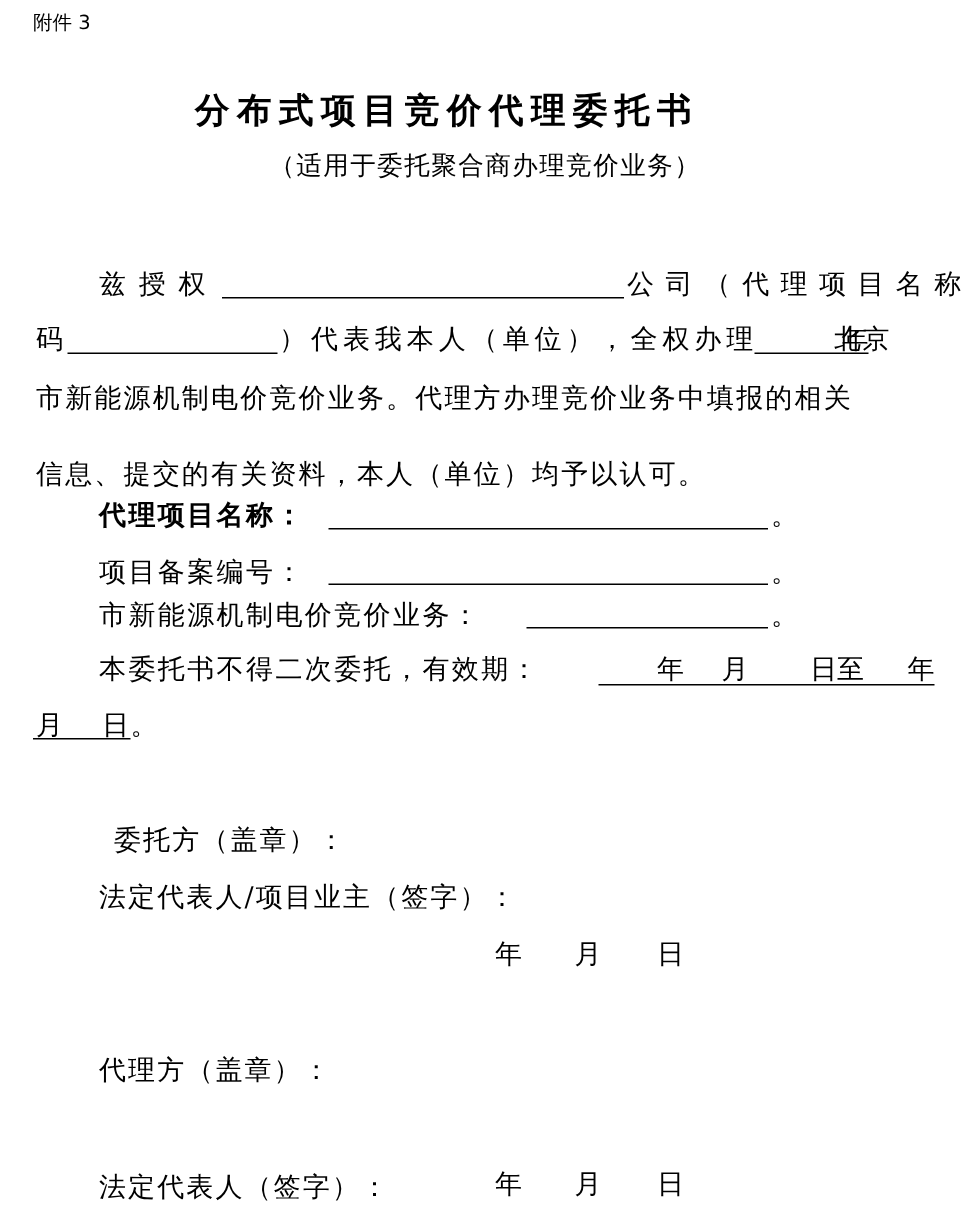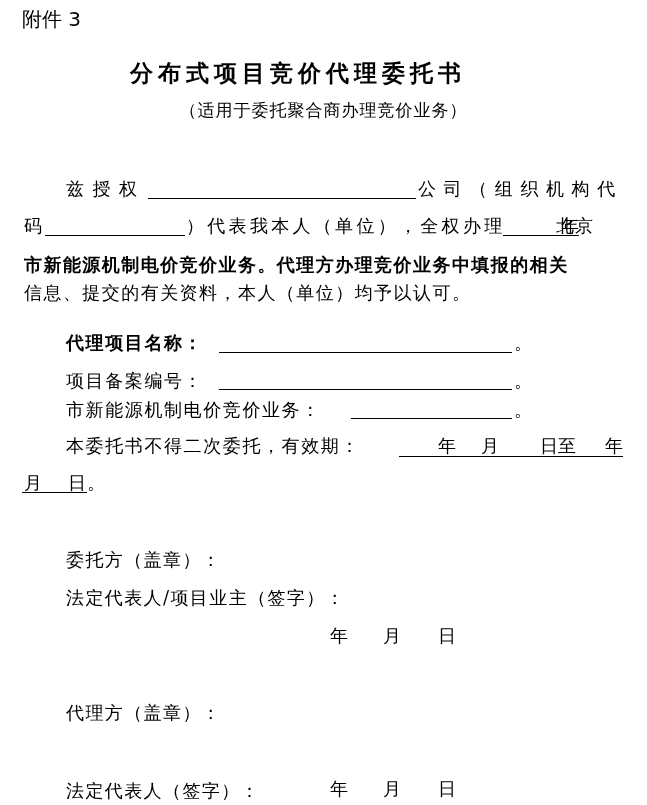--- a/index.html
+++ b/index.html
@@ -13,21 +13,21 @@
       position: relative;
       overflow: hidden;
       color: #000000;
       font-family: "DejaVu Serif", "Liberation Serif", serif;
     }
     .abs { position: absolute; white-space: nowrap; }
 
     .attach {
       left: 22px; top: 6px;
       font-family: "DejaVu Sans", "Liberation Sans", sans-serif;
-      font-size: 20px;
+      font-size: 13px;
     }
     .title {
       left: 0; width: 596px; top: 58px;
       text-align: center;
       font-family: Liberation Serif, serif;
       font-size: 23px;
       font-weight: bold;
       letter-spacing: 5px;
     }
     .subtitle {
@@ -44,31 +44,31 @@
 </head>
 <body>
 
 <div class="abs attach">附件 3</div>
 
 <div class="abs title">分布式项目竞价代理委托书</div>
 <div class="abs subtitle">（适用于委托聚合商办理竞价业务）</div>
 
 <div class="abs line sp" style="left:66px; top:177px;">兹授权</div>
 <div class="ul" style="left:148px; top:198px; width:268px;"></div>
-<div class="abs line" style="left:418px; top:177px; letter-spacing:7.6px;">公司（组织机构代</div>
+<div class="abs line" style="left:418px; top:177px; letter-spacing:7.6px;">公司（代理项目名称</div>
 
 <div class="abs line" style="left:24px; top:214px;">码</div>
 <div class="ul" style="left:45px; top:235px; width:140px;"></div>
 <div class="abs line" style="left:186px; top:214px; letter-spacing:3.3px;">）代表我本人（单位），全权办理</div>
 <div class="ul" style="left:503px; top:235px; width:76px;"></div>
 <div class="abs line" style="left:561px; top:214px;">年</div>
 <div class="abs line" style="left:556px; top:214px; letter-spacing:1px;text-align:right;">北京</div>
 
-<div class="abs line" style="left:24px; top:253px; letter-spacing:1.45px;font-weight:bold;">市新能源机制电价竞价业务。代理方办理竞价业务中填报的相关</div>
-<div class="abs line" style="left:24px; top:281px; letter-spacing:1.45px;">信息、提交的有关资料，本人（单位）均予以认可。</div>
+<div class="abs line" style="left:24px; top:253px; letter-spacing:1.45px;">市新能源机制电价竞价业务。代理方办理竞价业务中填报的相关</div>
+<div class="abs line" style="left:24px; top:304px; letter-spacing:1.45px;">信息、提交的有关资料，本人（单位）均予以认可。</div>
 
 <div class="abs line" style="left:66px; top:331px; letter-spacing:1.6px;font-weight:bold;">代理项目名称：</div>
 <div class="ul" style="left:219px; top:352px; width:293px;"></div>
 <div class="abs line" style="left:514px; top:331px;">。</div>
 
 <div class="abs line" style="left:66px; top:369px; letter-spacing:1.6px;">项目备案编号：</div>
 <div class="ul" style="left:219px; top:389px; width:293px;"></div>
 <div class="abs line" style="left:514px; top:369px;">。</div>
 
 <div class="abs line" style="left:66px; top:398px; letter-spacing:1.6px;">市新能源机制电价竞价业务：</div>
@@ -79,21 +79,21 @@
 <div class="ul" style="left:399px; top:456px; width:224px;"></div>
 <div class="abs line" style="left:438px; top:434px;">年</div>
 <div class="abs line" style="left:481px; top:434px;">月</div>
 <div class="abs line" style="left:528px; top:434px;margin-left:12px;">日至</div>
 <div class="abs line" style="left:605px; top:434px;">年</div>
 <div class="ul" style="left:22px; top:492px; width:65px;"></div>
 <div class="abs line" style="left:24px; top:471px;">月</div>
 <div class="abs line" style="left:68px; top:471px;">日</div>
 <div class="abs line" style="left:87px; top:471px;">。</div>
 
-<div class="abs line" style="left:66px; top:548px; letter-spacing:1.4px;font-family:Liberation Mono, monospace;">委托方（盖章）：</div>
+<div class="abs line" style="left:76px; top:548px; letter-spacing:1.4px;font-family:Liberation Mono, monospace;">委托方（盖章）：</div>
 <div class="abs line" style="left:66px; top:586px; letter-spacing:1.4px;">法定代表人/项目业主（签字）：</div>
 <div class="abs line" style="left:330px; top:624px;">年</div>
 <div class="abs line" style="left:383px; top:624px;">月</div>
 <div class="abs line" style="left:438px; top:624px;">日</div>
 
 <div class="abs line" style="left:66px; top:701px; letter-spacing:1.4px;">代理方（盖章）：</div>
 <div class="abs line" style="left:66px; top:739px; letter-spacing:1.4px;margin-top:40px;">法定代表人（签字）：</div>
 <div class="abs line" style="left:330px; top:777px;">年</div>
 <div class="abs line" style="left:383px; top:777px;">月</div>
 <div class="abs line" style="left:438px; top:777px;">日</div>

